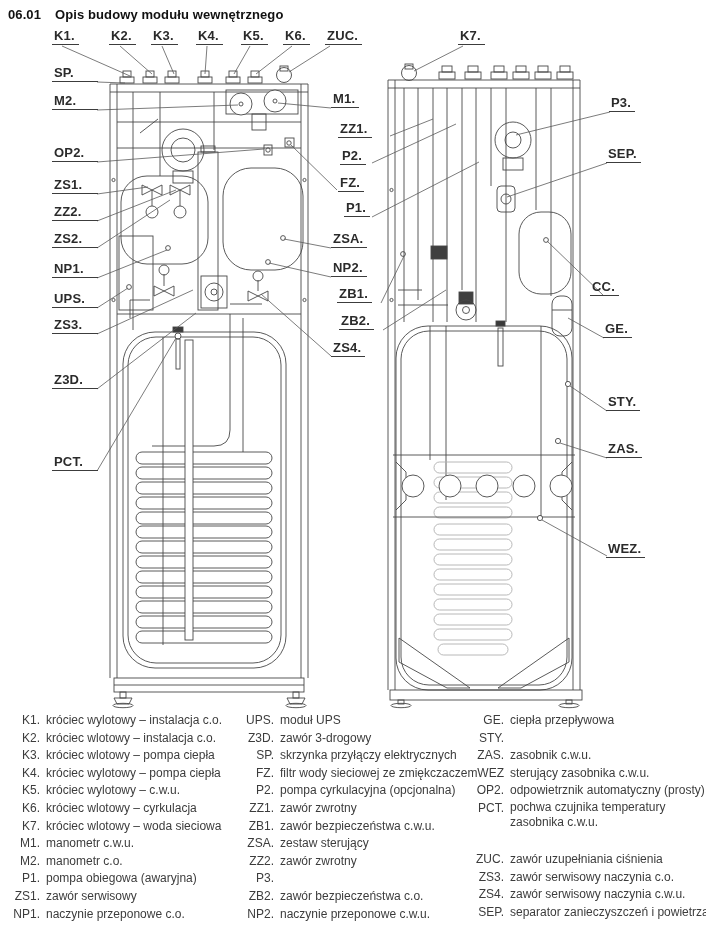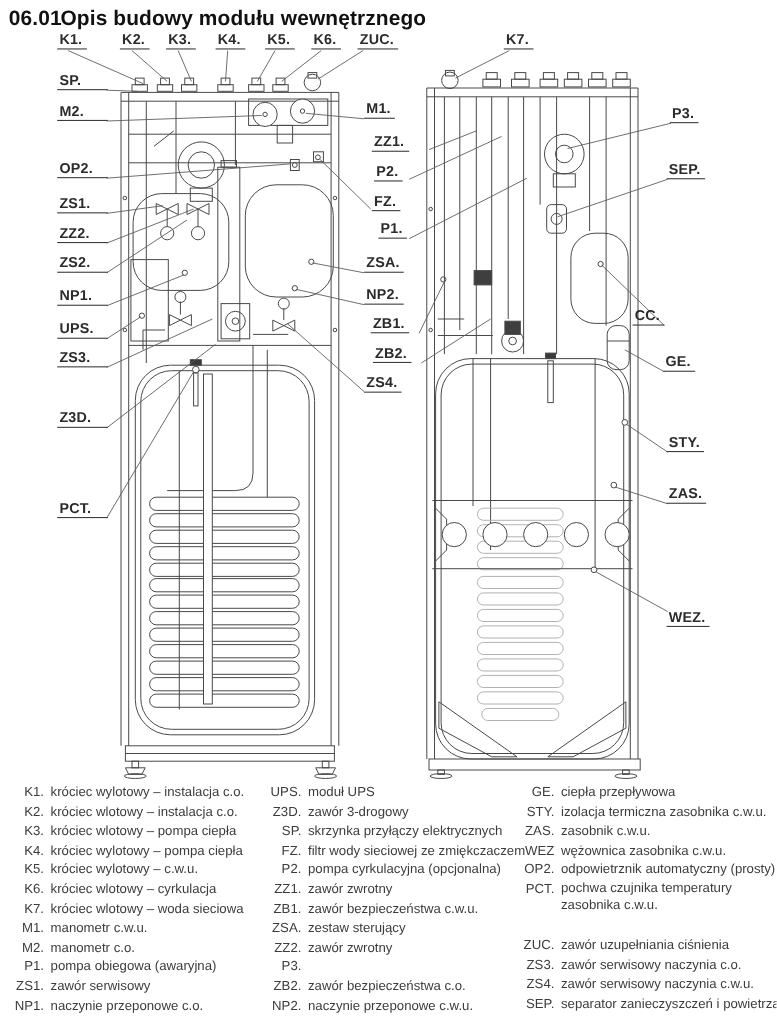--- a/index.html
+++ b/index.html
@@ -1,18 +1,18 @@
 <!DOCTYPE html>
 <html><head>
 <meta charset="utf-8">
 <style>
   html,body{margin:0;padding:0;}
   body{width:706px;height:926px;background:#ffffff;position:relative;overflow:hidden;
        font-family:"Liberation Sans",sans-serif;color:#222;}
-  .hdr{position:absolute;top:7px;font-size:19px;font-weight:bold;color:#111;letter-spacing:.1px;}
+  .hdr{position:absolute;top:7px;font-size:13px;font-weight:bold;color:#111;letter-spacing:.1px;}
   #hdr-num{left:8px;}
   #hdr-title{left:55px;text-align:right;}
   svg{position:absolute;left:0;top:0;}
   .callout{position:absolute;font-size:13px;font-weight:bold;line-height:15px;color:#2b2b2b;
            border-bottom:1.4px solid #3c3c3c;padding:0 4px 1px 2px;letter-spacing:.2px;white-space:nowrap;}
   .co-left{width:40px;}
   .legend{position:absolute;top:712px;font-size:12px;color:#3c3c3c;}
   #leg-col1{left:6px;}
   #leg-col2{left:240px;}
   #leg-col3{left:470px;}
@@ -364,25 +364,25 @@
 <div class="callout" style="left:338px;top:175px">FZ.</div>
 <div class="callout" style="left:344px;top:200px">P1.</div>
 <div class="callout" style="left:331px;top:231px">ZSA.</div>
 <div class="callout" style="left:331px;top:260px">NP2.</div>
 <div class="callout" style="left:337px;top:286px">ZB1.</div>
 <div class="callout" style="left:339px;top:313px">ZB2.</div>
 <div class="callout" style="left:331px;top:340px">ZS4.</div>
 
 <div class="callout" style="left:609px;top:95px">P3.</div>
 <div class="callout" style="left:606px;top:146px">SEP.</div>
-<div class="callout" style="left:575px;top:279px">CC.</div>
+<div class="callout" style="left:590px;top:279px">CC.</div>
 <div class="callout" style="left:603px;top:321px">GE.</div>
 <div class="callout" style="left:606px;top:394px">STY.</div>
 <div class="callout" style="left:606px;top:441px">ZAS.</div>
-<div class="callout" style="left:606px;top:553px">WEZ.</div>
+<div class="callout" style="left:606px;top:541px">WEZ.</div>
 
 <div class="legend" id="leg-col1">
     <div class="leg-row">
       <span class="leg-code">K1.</span>
       <span class="leg-desc">króciec wylotowy – instalacja c.o.</span>
     </div>
     <div class="leg-row">
       <span class="leg-code">K2.</span>
       <span class="leg-desc">króciec wlotowy – instalacja c.o.</span>
     </div>
@@ -476,29 +476,28 @@
       <span class="leg-desc">naczynie przeponowe c.w.u.</span>
     </div>
   </div>
 <div class="legend" id="leg-col3">
     <div class="leg-row">
       <span class="leg-code">GE.</span>
       <span class="leg-desc">ciepła przepływowa</span>
     </div>
     <div class="leg-row">
       <span class="leg-code">STY.</span>
-      <span class="leg-desc">izolacja termiczna zasobnika c.w.u.</span>
     </div>
     <div class="leg-row">
       <span class="leg-code">ZAS.</span>
       <span class="leg-desc">zasobnik c.w.u.</span>
     </div>
     <div class="leg-row">
       <span class="leg-code">WEZ</span>
-      <span class="leg-desc">wężownica zasobnika c.w.u.</span>
+      <span class="leg-desc">sterujący zasobnika c.w.u.</span>
     </div>
     <div class="leg-row">
       <span class="leg-code">OP2.</span>
       <span class="leg-desc">odpowietrznik automatyczny (prosty)</span>
     </div>
     <div class="leg-row">
       <span class="leg-code">PCT.</span>
       <span class="leg-desc leg-desc2">pochwa czujnika temperatury<br>zasobnika c.w.u.</span>
     </div>
     <div class="leg-row">

